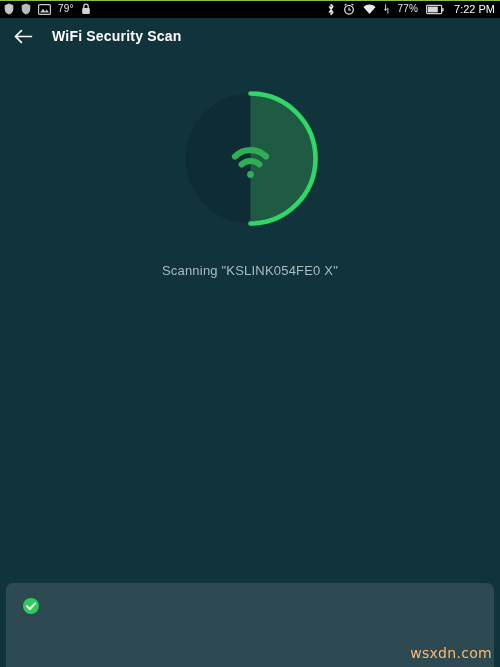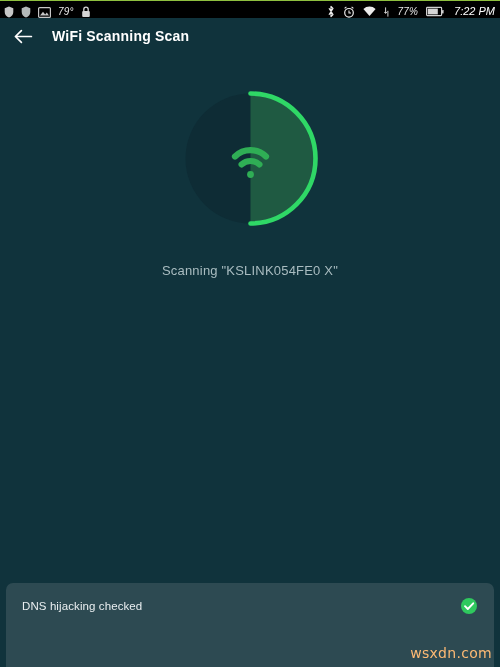--- a/index.html
+++ b/index.html
@@ -19,25 +19,24 @@
   }
 
   
   #statusbar {
     position: absolute;
     top: 0; left: 0;
     width: 500px;
     height: 18px;
     background: #000000;
     display: flex;
-    align-items: flex-end;
+    align-items: center;
     box-sizing: border-box;
     padding: 0 5px 0 4px;
     z-index: 40;
-    font-style: italic;
   }
   #statusbar .topline {
     position: absolute;
     top: 0; left: 0;
     width: 100%;
     height: 1px;
     background: #8fbf3f;
   }
   .sb-left { display: flex; align-items: center; gap: 7px; }
   .sb-right { display: flex; align-items: center; gap: 8px; margin-left: auto; }
@@ -201,21 +200,21 @@
       <span class="sb-time">7:22 PM</span>
     </div>
   </div>
 
   <div id="appbar">
     <div id="back-btn">
       <svg width="19" height="15" viewBox="0 0 19 15">
         <path d="M17.4 7.5 H1.8 M7.4 1.6 L1.4 7.5 L7.4 13.4" fill="none" stroke="#ffffff" stroke-width="1.7" stroke-linecap="round" stroke-linejoin="round"></path>
       </svg>
     </div>
-    <div class="title">WiFi Scanning Scan</div>
+    <div class="title">WiFi Security Scan</div>
   </div>
 
   <div id="scan-area">
     <svg id="scan-ring" viewBox="0 0 145 145">
 
       <circle cx="72.5" cy="72.5" r="65" fill="#0e2c35"></circle>
 
       <path d="M72.5 7.5 A65 65 0 0 1 72.5 137.5 Z" fill="#1f5a42"></path>
 
       <path d="M72.5 7.5 A65 65 0 0 1 72.5 137.5" fill="none" stroke="#2fd866" stroke-width="4.6" stroke-linecap="round"></path>
@@ -225,21 +224,20 @@
         <path d="M63.5 78.5 A13 13 0 0 1 81.5 78.5" stroke-width="6"></path>
         <circle cx="72.5" cy="88.5" r="3.4" fill="#2fae55" stroke="none"></circle>
       </g>
     </svg>
     <div id="scan-label">Scanning "KSLINK054FE0 X"</div>
   </div>
 
   <div id="results-panel">
 
     <div class="result-row">
-      <span class="result-label">DNS hijacking checked</span>
       <svg class="result-status" viewBox="0 0 18 18">
         <circle cx="9" cy="9" r="8" fill="#2fc95e"></circle>
         <path d="M5 9.2 L7.8 12 L13.2 6.3" fill="none" stroke="#ffffff" stroke-width="1.9" stroke-linecap="round" stroke-linejoin="round"></path>
       </svg>
     </div>
 
 
   </div>
 
   <div id="watermark">wsxdn.com</div>

